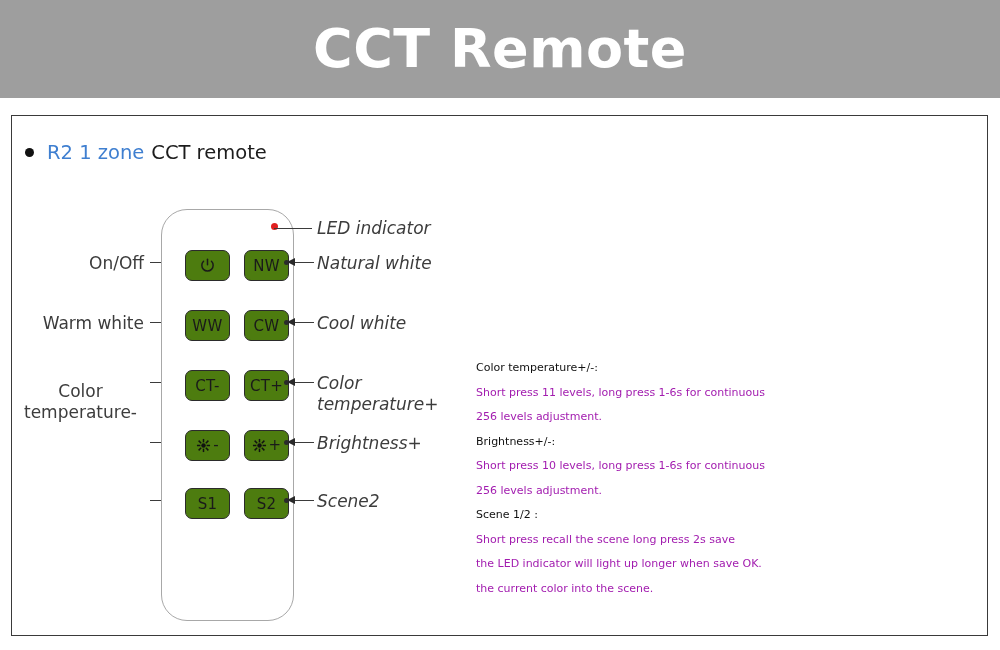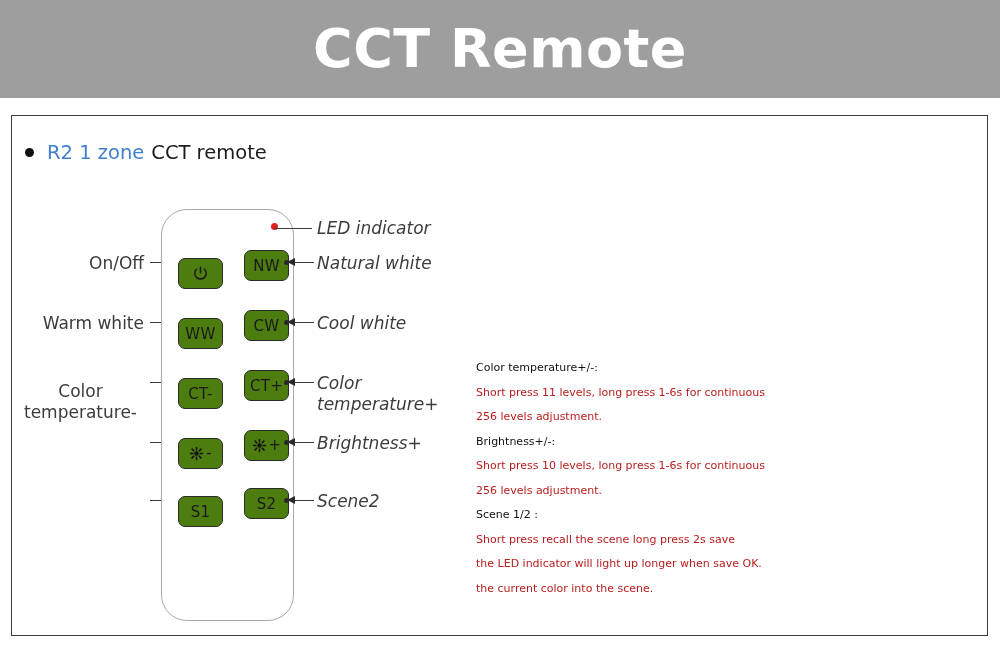--- a/index.html
+++ b/index.html
@@ -68,21 +68,21 @@
     position:absolute;
     width:45px; height:31px;
     border:1.4px solid #2b2b2b;
     border-radius:7px;
     background:#4d7c0f;
     display:flex; align-items:center; justify-content:center;
     font-size:15px; color:#1a1a1a;
     font-family:"DejaVu Sans", sans-serif;
     letter-spacing:0.3px;
   }
-  .col-l { left:16px;margin-top:8px; }
+  .col-l { left:23px; }
   .col-r { left:82px; }
   .row-1 { top:40px; }
   .row-2 { top:100px; }
   .row-3 { top:160px; }
   .row-4 { top:220px; }
   .row-5 { top:278px; }
 
   .btn svg { display:block; }
   .sun-wrap { display:flex; align-items:center; gap:2px; }
   .sun-sign { font-size:15px; line-height:1; }
@@ -117,21 +117,21 @@
 
   
   #desc {
     position:absolute; left:464px; top:240px;
     width:490px;
     font-size:11px;
     line-height:24.5px;
     font-family:"DejaVu Sans", sans-serif;
   }
   .desc-h { color:#111111; }
-  .desc-p { color:#b91c1c; }
+  .desc-p { color:#a21caf; }
 </style>
 </head>
 <body>
 
 <div id="header">
   <div id="header-title">CCT Remote</div>
 </div>
 
 <div id="panel">
 

